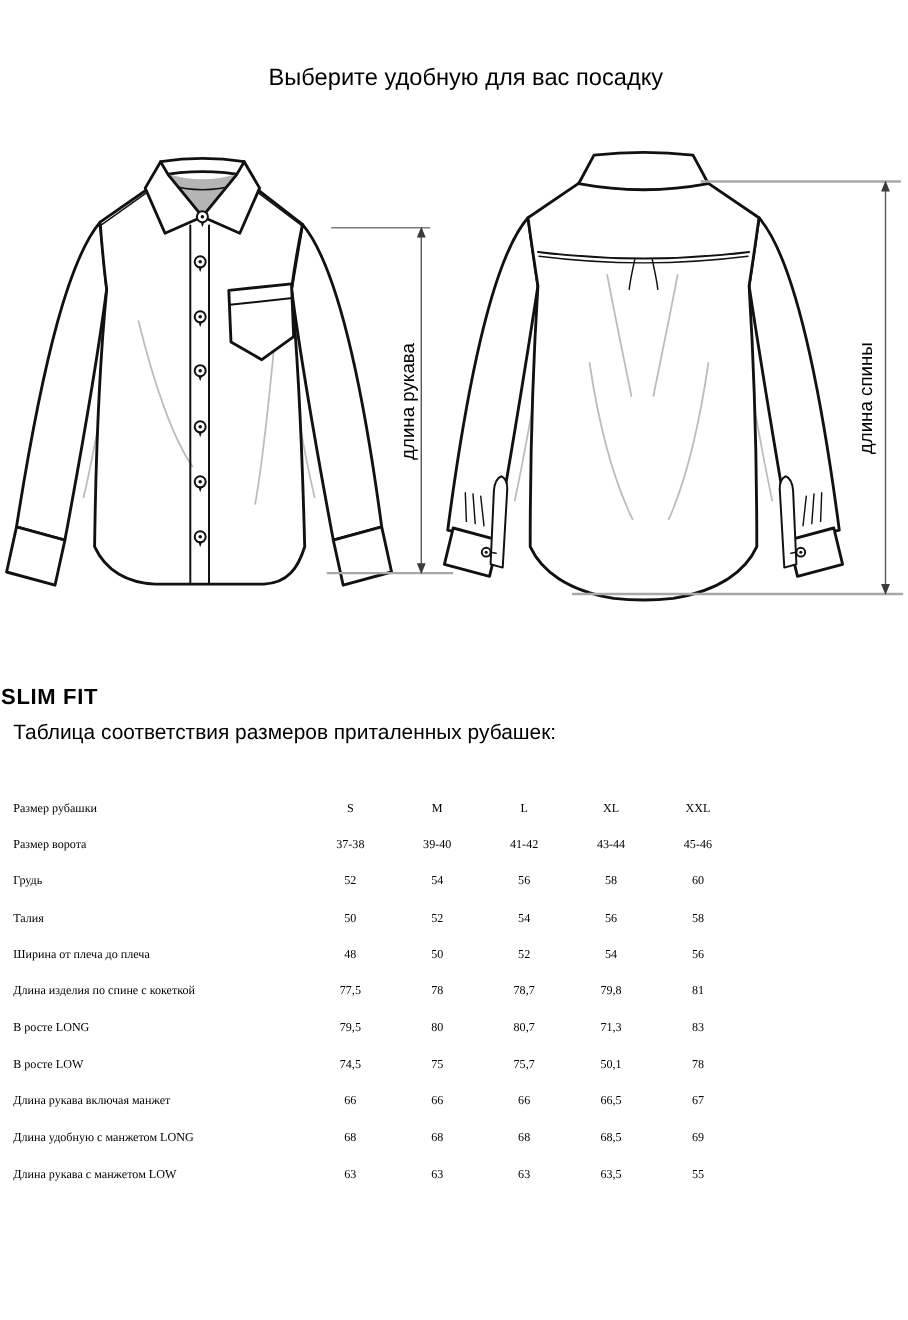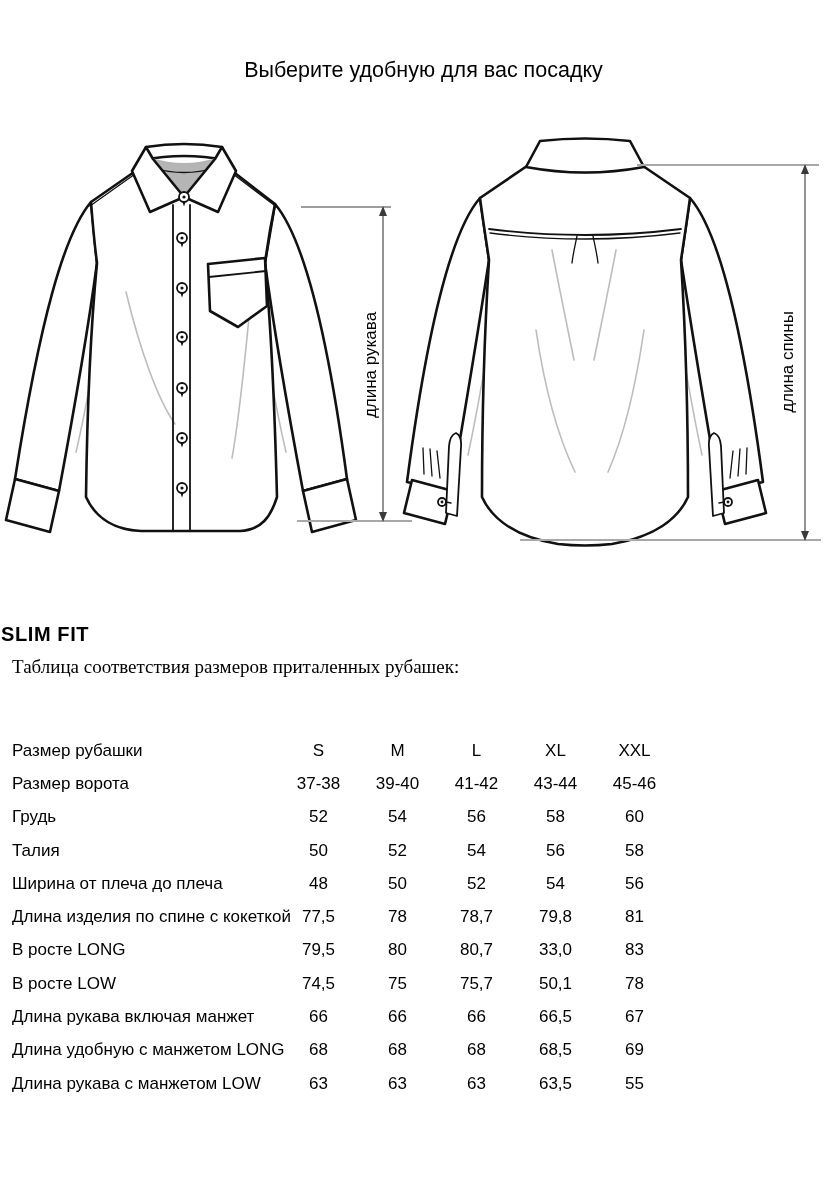--- a/index.html
+++ b/index.html
@@ -14,22 +14,22 @@
   }
   .title{
     position:absolute;top:48px;left:0;width:825px;margin:11px;
     text-align:center;font-size:21.5px;font-weight:400;line-height:1.1;
   }
   .illustration{position:absolute;left:0;top:130px;width:825px;height:430px;}
   .heading{
     position:absolute;left:1px;top:623px;font-size:20px;font-weight:700;
     letter-spacing:.6px;line-height:1.1;
   }
-  .subtitle{position:absolute;left:12px;top:656px;font-size:19px;line-height:1.15;font-family:Liberation Serif, serif;}
-  .size-table{position:absolute;left:12px;top:734px;width:670px;font-size:17px;}
+  .subtitle{position:absolute;left:12px;top:656px;font-size:19px;line-height:1.15;}
+  .size-table{position:absolute;left:12px;top:718px;width:670px;font-size:11px;font-family:Liberation Serif, serif;}
   .t-row{display:grid;grid-template-columns:267px 79px 79px 79px 79px 79px;height:33.3px;align-items:center;}
   .t-label{white-space:nowrap;}
   .t-cell{text-align:center;white-space:nowrap;}
 
   
   .s-main{stroke:var(--line);stroke-width:2.6;stroke-linejoin:round;stroke-linecap:round;}
   .s-med{stroke:var(--line);stroke-width:1.8;stroke-linejoin:round;stroke-linecap:round;}
   .s-thin{stroke:var(--line);stroke-width:1.3;stroke-linecap:round;}
   .crease{stroke:#bcbcbc;stroke-width:1.6;fill:none;stroke-linecap:round;}
   .dim{stroke:#59595b;stroke-width:1.3;}
@@ -208,21 +208,21 @@
         <div class="t-cell">78</div>
         <div class="t-cell">78,7</div>
         <div class="t-cell">79,8</div>
         <div class="t-cell">81</div>
       </div>
       <div class="t-row">
         <div class="t-label">В росте LONG</div>
         <div class="t-cell">79,5</div>
         <div class="t-cell">80</div>
         <div class="t-cell">80,7</div>
-        <div class="t-cell">33,0</div>
+        <div class="t-cell">71,3</div>
         <div class="t-cell">83</div>
       </div>
       <div class="t-row">
         <div class="t-label">В росте LOW</div>
         <div class="t-cell">74,5</div>
         <div class="t-cell">75</div>
         <div class="t-cell">75,7</div>
         <div class="t-cell">50,1</div>
         <div class="t-cell">78</div>
       </div>

